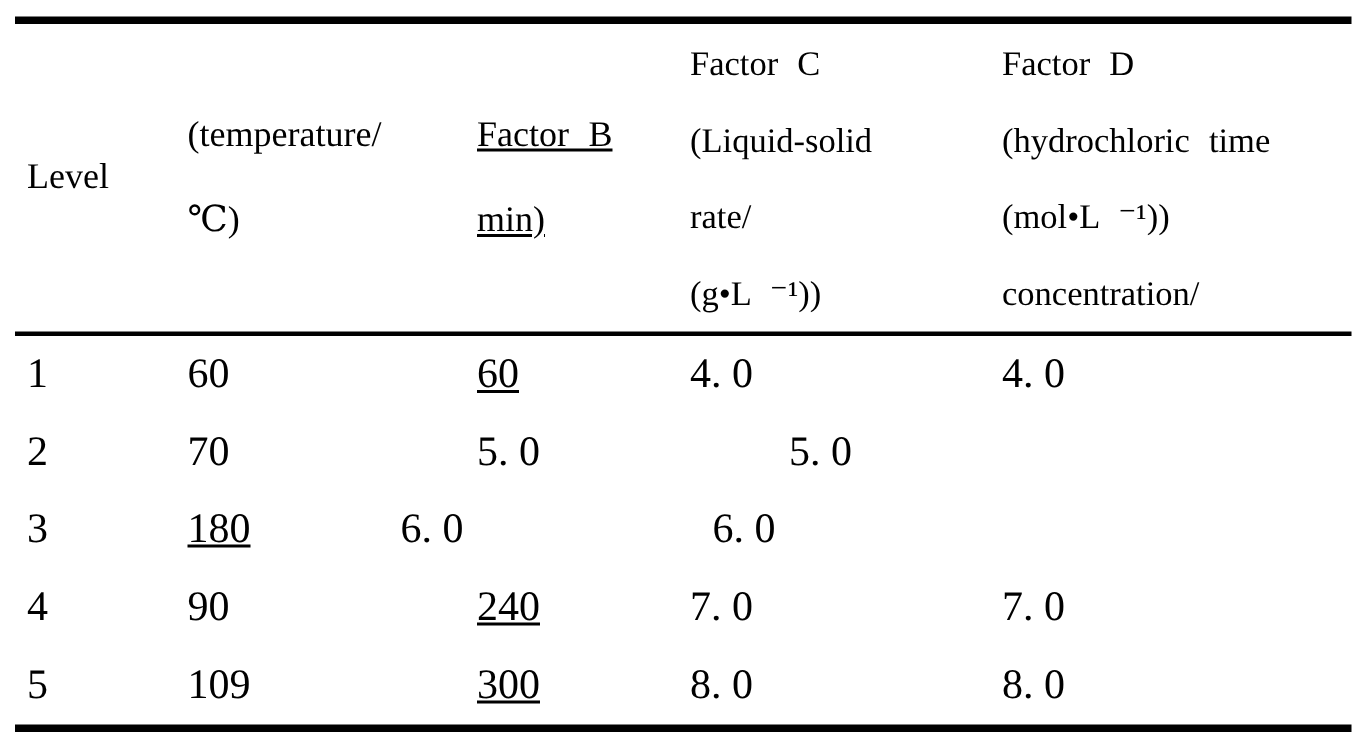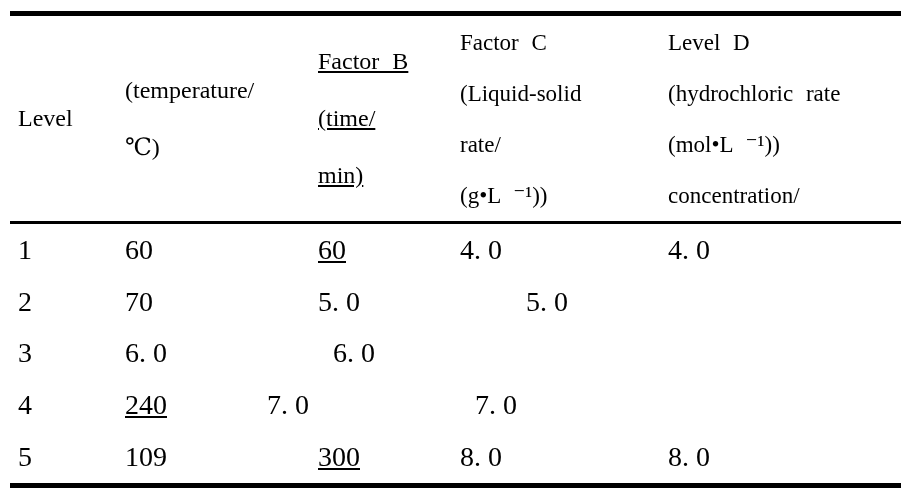--- a/index.html
+++ b/index.html
@@ -48,32 +48,31 @@
     <div class="header-row">
       <div class="cell col-0 header-cell lines-1">
         <span class="hline">Level</span>
       </div>
       <div class="cell col-1 header-cell lines-3">
         <span class="hline">(temperature/</span>
         <span class="hline">℃)</span>
       </div>
       <div class="cell col-2 header-cell lines-3">
         <span class="hline">Factor B</span>
-        <span class="hline">(time/</span>
         <span class="hline">min)</span>
       </div>
       <div class="cell col-3 header-cell lines-4">
         <span class="hline">Factor C</span>
         <span class="hline">(Liquid-solid</span>
         <span class="hline">rate/</span>
         <span class="hline">(g•L ⁻¹))</span>
       </div>
       <div class="cell col-4 header-cell lines-4">
-        <span class="hline">Level D</span>
-        <span class="hline">(hydrochloric rate</span>
+        <span class="hline">Factor D</span>
+        <span class="hline">(hydrochloric time</span>
         <span class="hline">(mol•L ⁻¹))</span>
         <span class="hline">concentration/</span>
       </div>
     </div>
 
     <div class="rule mid"></div>
 
     <div class="tbody">
 
       <div class="body-row">
@@ -86,26 +85,28 @@
 
       <div class="body-row">
         <div class="cell col-0">2</div>
         <div class="cell col-1">70</div>
         <div class="cell col-3">5. 0</div>
         <div class="cell col-4">5. 0</div>
       </div>
 
       <div class="body-row">
         <div class="cell col-0">3</div>
+        <div class="cell col-2">180</div>
         <div class="cell col-3">6. 0</div>
         <div class="cell col-4">6. 0</div>
       </div>
 
       <div class="body-row">
         <div class="cell col-0">4</div>
+        <div class="cell col-1">90</div>
         <div class="cell col-2">240</div>
         <div class="cell col-3">7. 0</div>
         <div class="cell col-4">7. 0</div>
       </div>
 
       <div class="body-row">
         <div class="cell col-0">5</div>
         <div class="cell col-1">109</div>
         <div class="cell col-2">300</div>
         <div class="cell col-3">8. 0</div>

